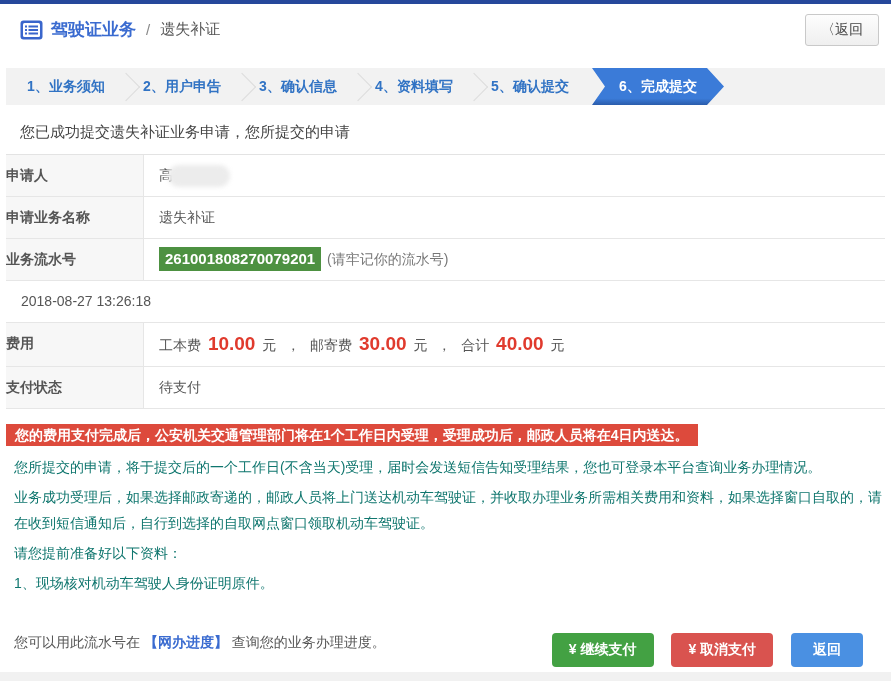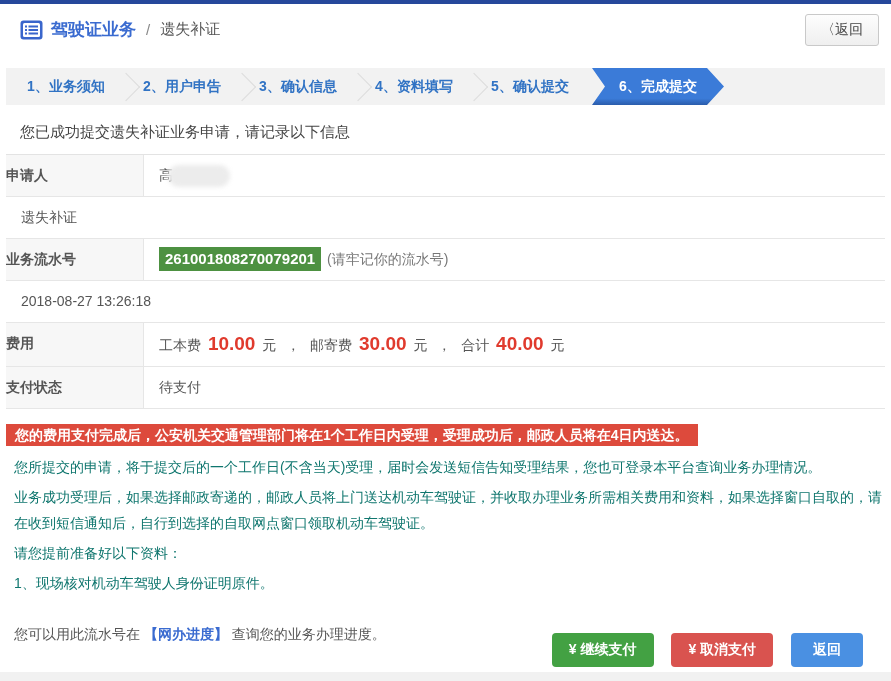--- a/index.html
+++ b/index.html
@@ -31,21 +31,21 @@
     background:#ececec; border-radius:12px; filter:blur(2px); }
   .serial-badge { display:inline-block; background:#4d9141; color:#fff; font-weight:bold;
     font-size:15px; padding:2px 6px; line-height:20px; }
   .serial-note { color:#777; margin-left:2px; }
   .fee-num { color:#e03a2d; font-weight:bold; font-size:19px; margin:0 3px; }
   .fee-sep { margin:0 6px; }
   .alert-banner { display:inline-block; margin:15px 12px 0 6px; background:#dd4a3c; color:#fff;
     font-weight:bold; font-size:14px; padding:3px 9px; line-height:16px; }
   .notices { margin:8px 6px 0 6px; padding-left:8px; }
   .notices p { line-height:26px; margin-top:4px; color:#0f766e; }
-  .progress-line { margin:30px 6px 0 14px; color:#555; }
+  .progress-line { margin:38px 6px 0 14px; color:#555; }
   .progress-link { color:#3a6bd0; font-weight:bold; cursor:pointer; }
   .actions { position:absolute; left:0; right:12px; top:633px; text-align:right; padding-right:16px; }
   .btn { display:inline-block; border:none; border-radius:4px; color:#fff; font-weight:bold;
     font-size:14px; padding:8px 17px; margin-left:14px; cursor:pointer; font-family:inherit; }
   .btn-green { background:#43a143; }
   .btn-red { background:#d9534f; }
   .btn-blue { background:#4a90e2; padding:8px 22px; }
   .footer-strip { position:absolute; left:0; right:0; bottom:0; height:9px; background:#f1f1f1; }
   .page { position:relative; height:681px; }
 </style>
@@ -82,31 +82,32 @@
     <div class="step">2、用户申告</div>
     <span class="step-sep"></span>
     <div class="step">3、确认信息</div>
     <span class="step-sep"></span>
     <div class="step">4、资料填写</div>
     <span class="step-sep"></span>
     <div class="step">5、确认提交</div>
     <div class="step active">6、完成提交</div>
   </div>
 
-  <div class="success-msg">您已成功提交遗失补证业务申请，请记录以下信息</div>
+  <div class="success-msg">您已成功提交遗失补证业务申请，您所提交的申请</div>
 
   <div class="info-table">
     <div class="info-row">
       <div class="cell-label">申请人</div>
       <div class="cell-value">
         <span>高</span>
         <span class="name-mask"></span>
       </div>
     </div>
     <div class="info-row">
+      <div class="cell-label">申请业务名称</div>
       <div class="cell-value">遗失补证</div>
     </div>
     <div class="info-row">
       <div class="cell-label">业务流水号</div>
       <div class="cell-value">
         <span class="serial-badge">261001808270079201</span>
         <span class="serial-note">(请牢记你的流水号)</span>
       </div>
     </div>
     <div class="info-row">

